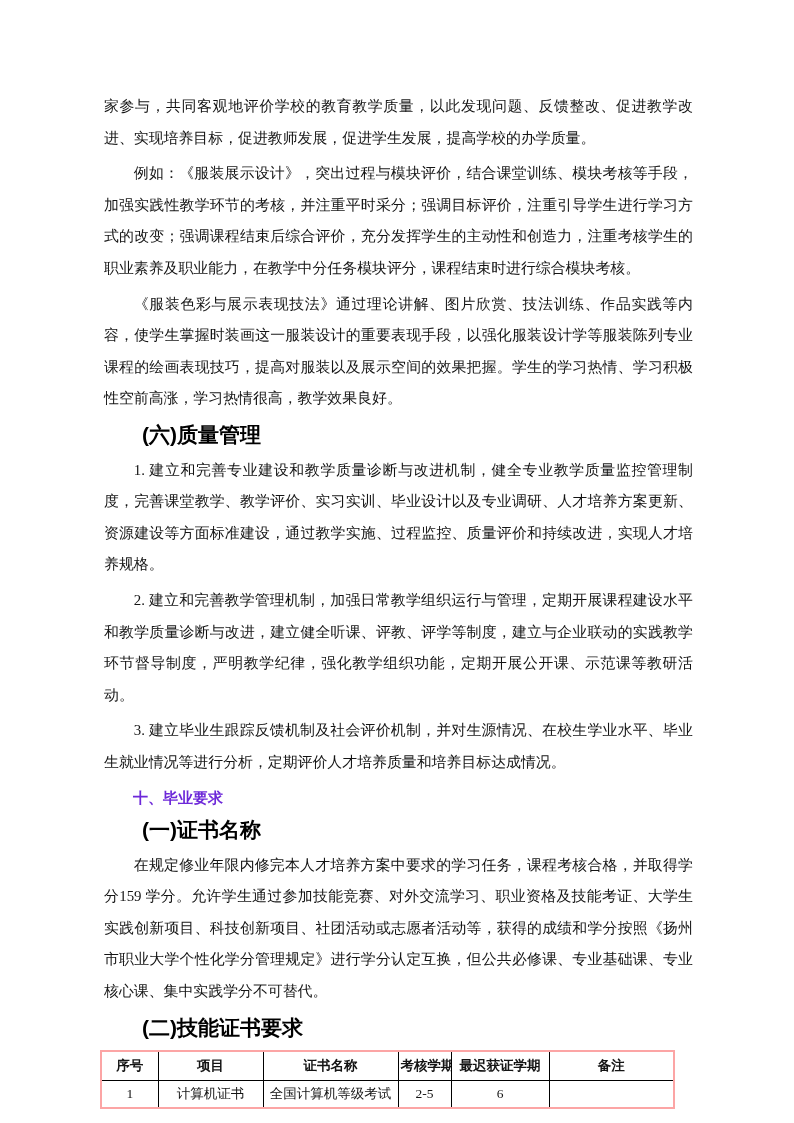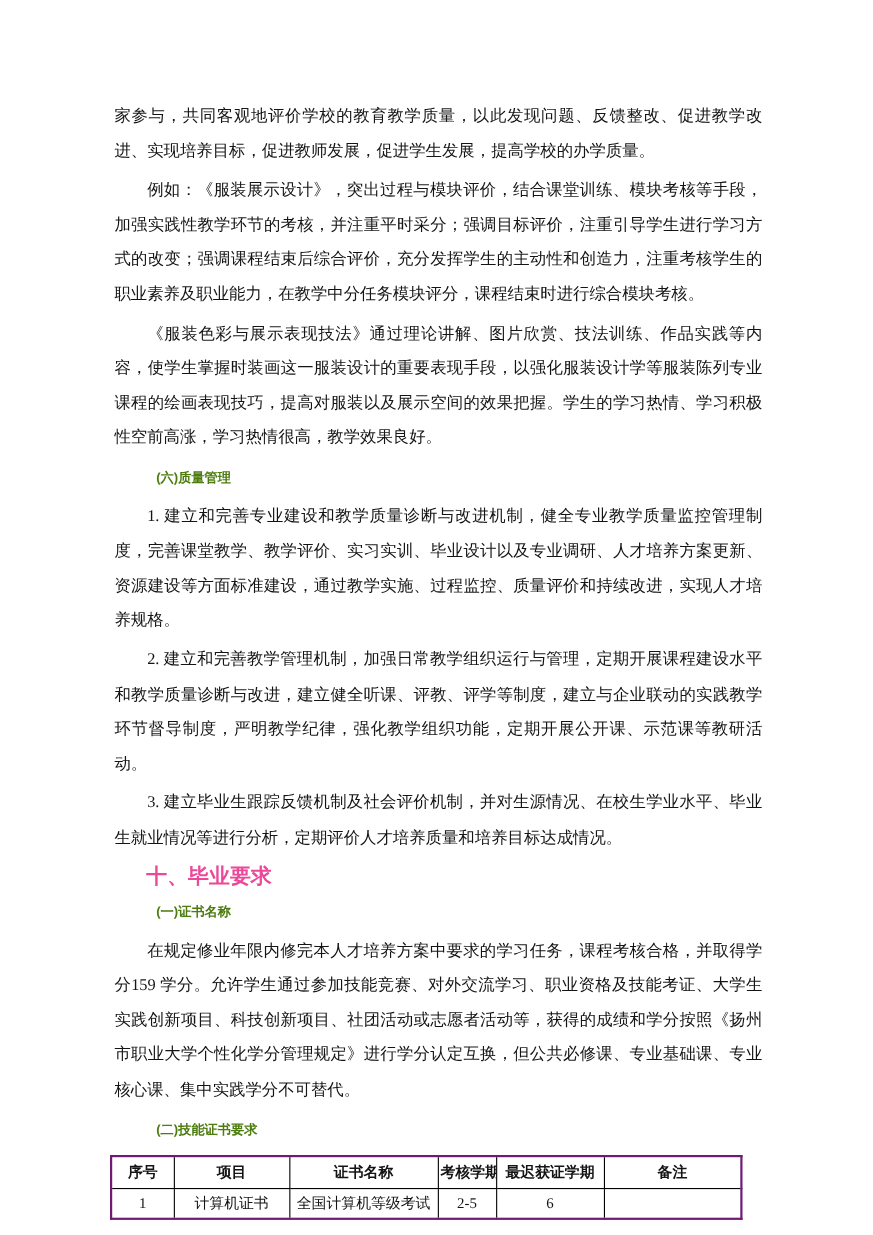--- a/index.html
+++ b/index.html
@@ -20,39 +20,39 @@
     line-height: 31.6px;
     text-align: justify;
     text-indent: 2em;
   }
   p.no-indent { text-indent: 0; }
   .sub-heading {
     margin: 0;
     padding-left: 42px;
     font-family: "Liberation Sans", "DejaVu Sans", sans-serif;
     font-weight: 700;
-    font-size: 12px;
+    font-size: 21px;
     line-height: 31.6px;
-    color: #4d7c0f;
+    color: #000000;
   }
   .main-heading {
     margin: 0;
     padding-left: 33px;
     font-family: "Liberation Sans", "DejaVu Sans", sans-serif;
     font-weight: 700;
-    font-size: 19px;
+    font-size: 15px;
     line-height: 31.6px;
-    color: #ec4899;
+    color: #6d28d9;
   }
   table.cert-table {
     border-collapse: collapse;
     table-layout: fixed;
     width: 573px;
     margin-top: 7px;
-    border: 2px solid #701a75;
+    border: 2px solid #fca5a5;
     padding-left: 44px;
   }
   table.cert-table th, table.cert-table td {
     border: 1px solid #000000;
     text-align: center;
     vertical-align: middle;
     padding: 0 2px;
     overflow: hidden;
     white-space: nowrap;
   }

